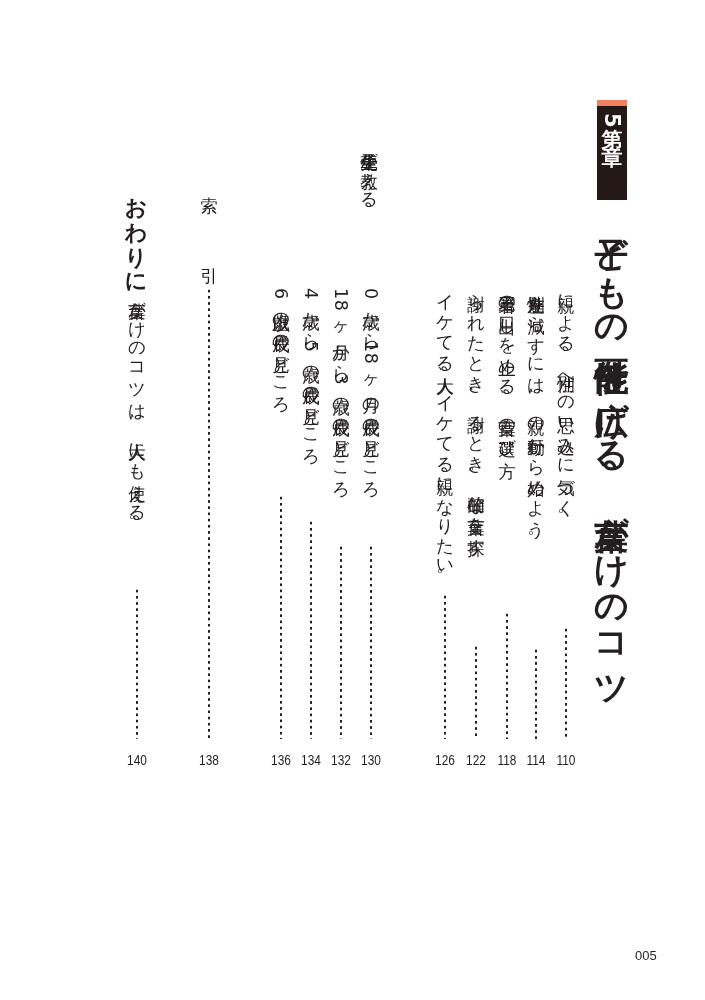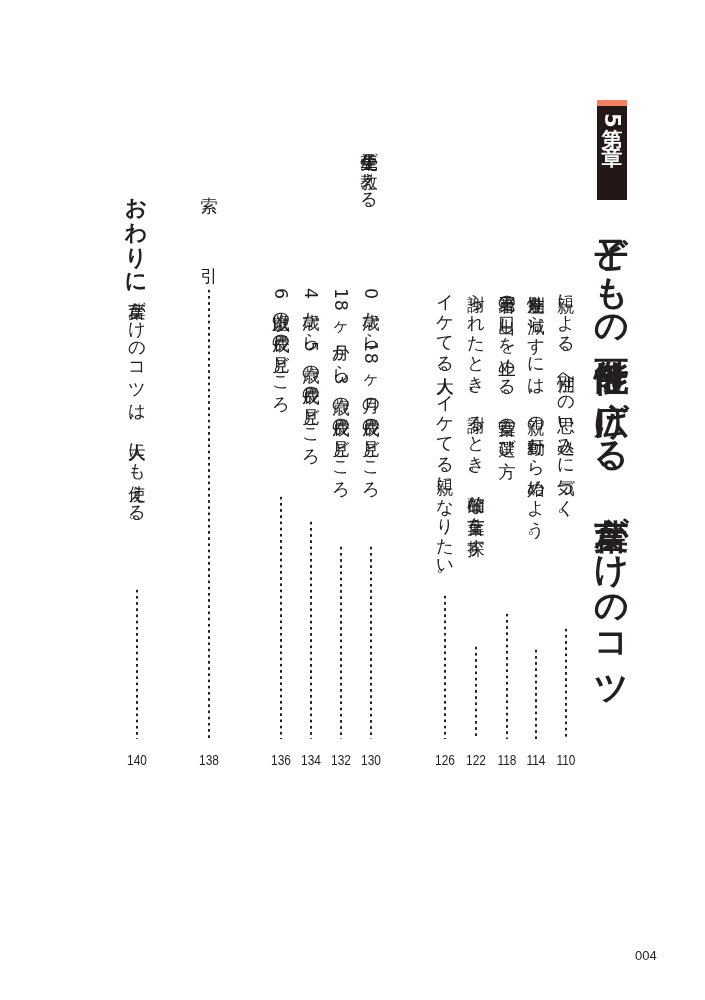--- a/index.html
+++ b/index.html
@@ -72,13 +72,13 @@
 <div class="col section-label" style="left:198px; top:182px;">索</div>
 <div class="col section-label" style="left:198px; top:254px;">引</div>
 <div class="leader" style="left:207px; top:288px; height:451px;"></div>
 <div class="page-num" style="left:194px; top:752px;">138</div>
 
 <div class="col bold-label" style="left:124px; top:182px;">おわりに</div>
 <div class="col entry-text" style="left:126px; top:288px;">言葉がけのコツは、大人にも使える。</div>
 <div class="leader" style="left:135px; top:588px; height:151px;"></div>
 <div class="page-num" style="left:122px; top:752px;">140</div>
 
-<div class="folio">004</div>
+<div class="folio">005</div>
 
 </body></html>

